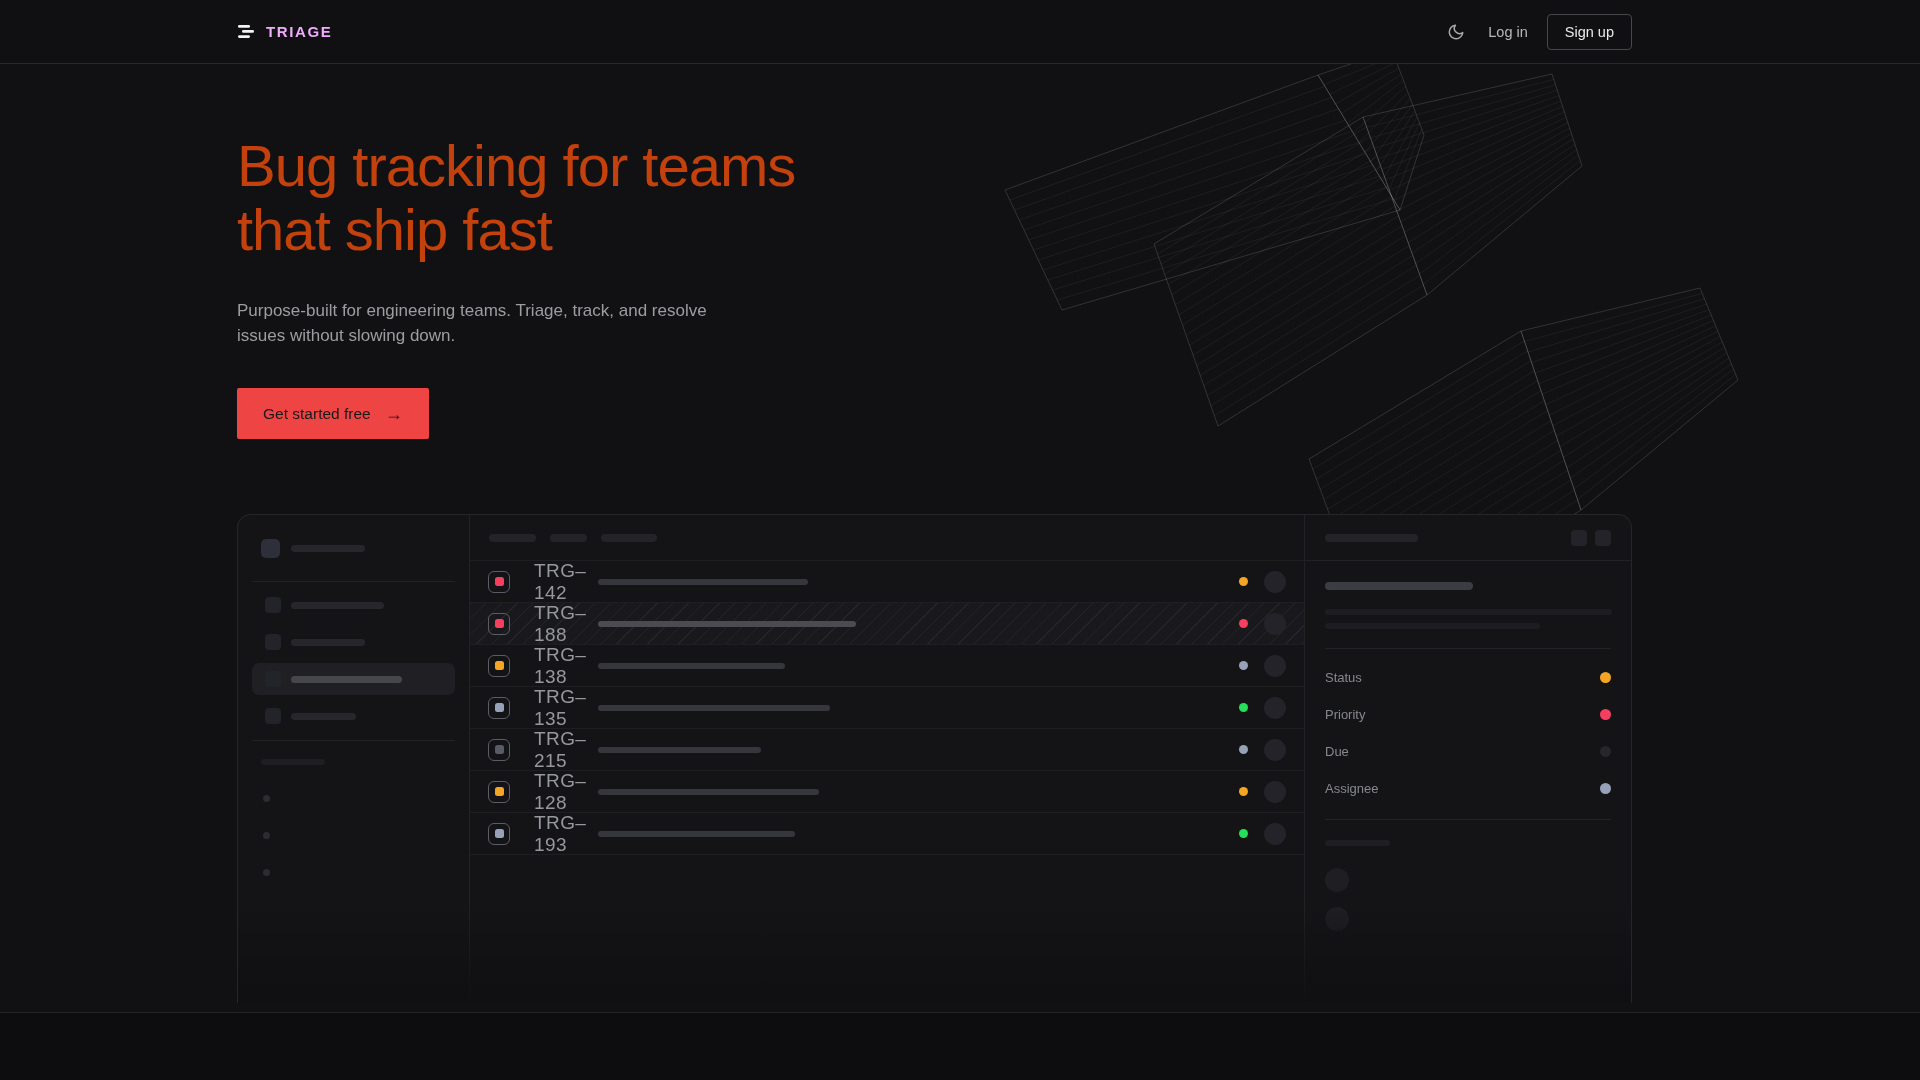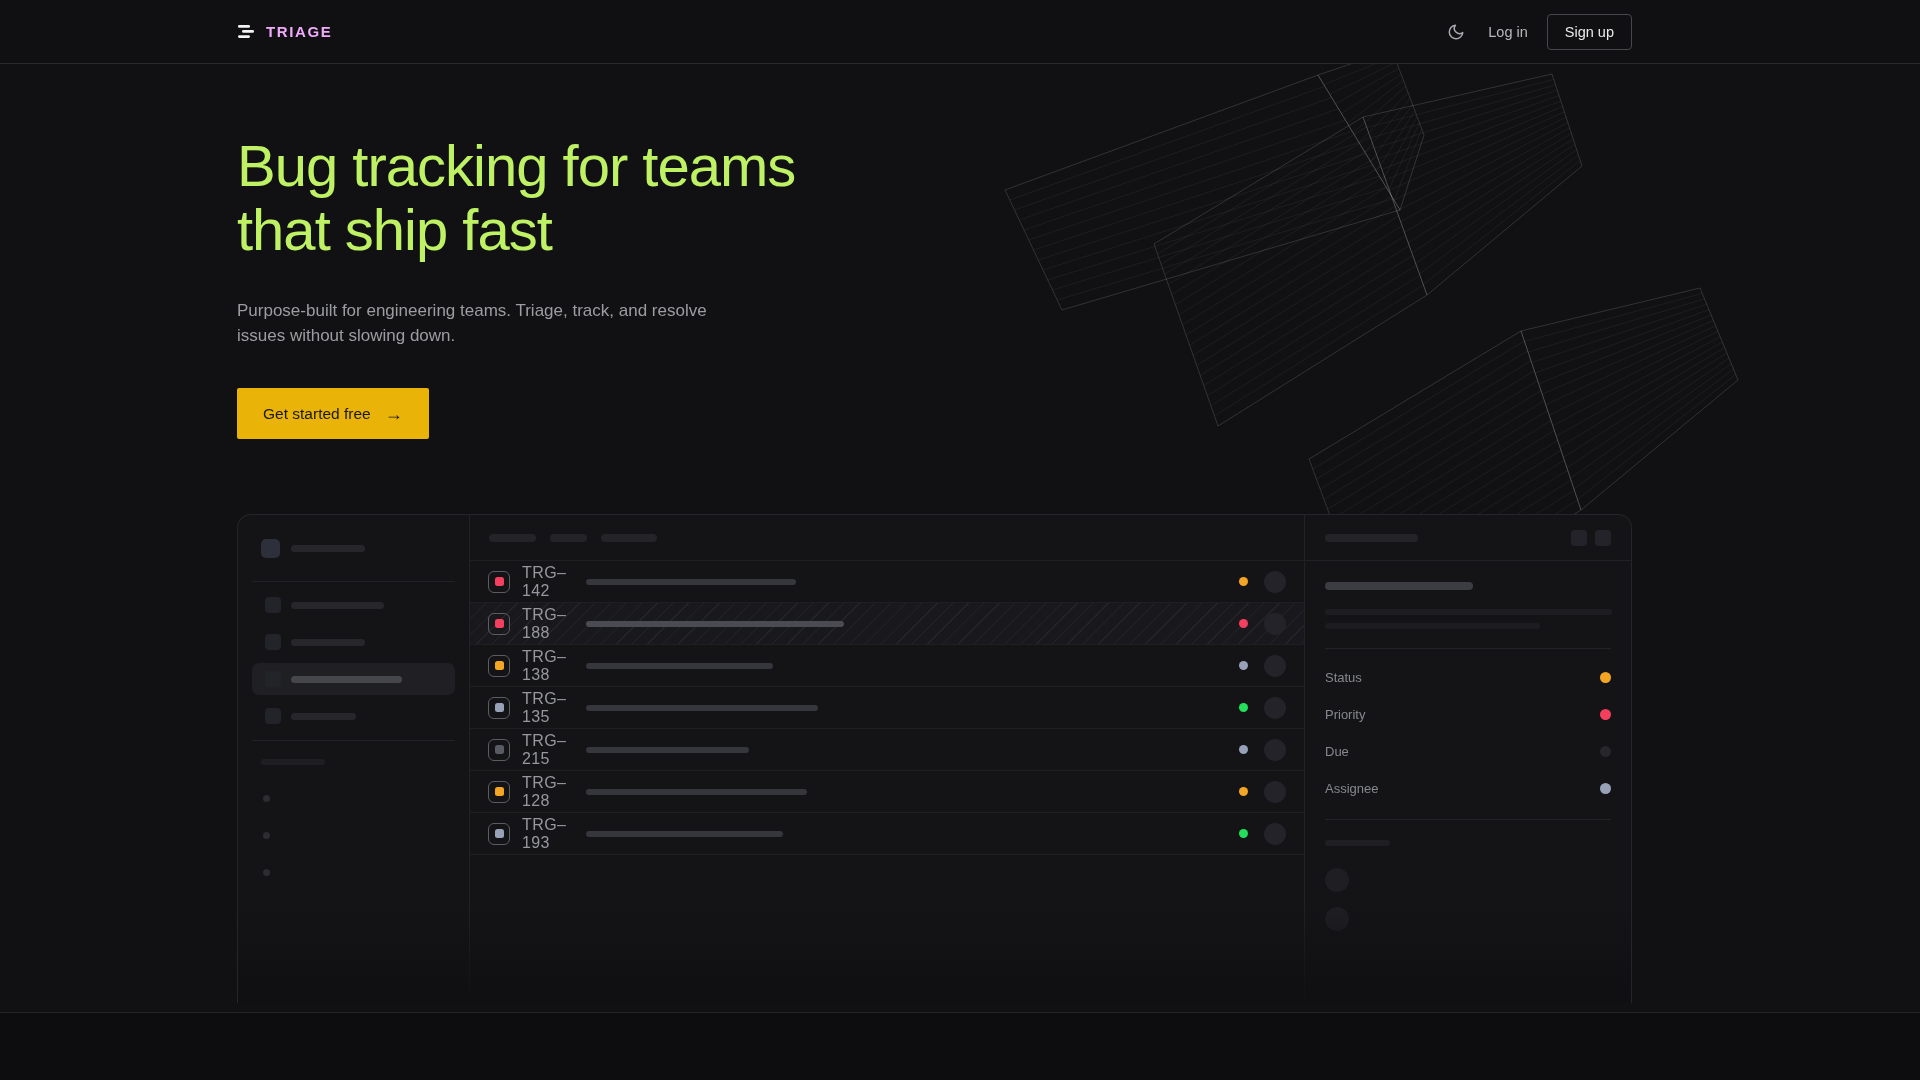--- a/index.html
+++ b/index.html
@@ -18,24 +18,24 @@
   .login { font-size: 14.5px; color: #b7b8bb; text-decoration: none; }
   .signup { font-size: 14.5px; color: #e9e9eb; background: transparent;
     border: 1px solid #46474b; border-radius: 4px; padding: 9px 17px; cursor: pointer; }
 
   
   .hero { position: relative; height: 949px; background: #111113;
     border-bottom: 1px solid #242427; overflow: hidden; }
   .decor { position: absolute; top: -64px; left: 0; z-index: 0; pointer-events: none; }
   .hero-inner { position: relative; z-index: 1; width: 1395px; margin-left: 237px; padding-top: 70px; }
   h1.title { margin: 0; font-size: 58px; line-height: 64px; font-weight: 500;
-    letter-spacing: -1px; color: #bef264; }
+    letter-spacing: -1px; color: #c2410c; }
   .subtitle { margin: 36px 0 0; font-size: 17px; line-height: 25px; color: #9c9da0; max-width: 490px; }
   .cta { margin-top: 40px; display: inline-flex; align-items: center; gap: 14px;
-    height: 51px; padding: 0 26px; background: #eab308; color: #19191b;
+    height: 51px; padding: 0 26px; background: #ef4444; color: #19191b;
     font-family: inherit; font-size: 15.5px; font-weight: 500; border: none; border-radius: 2px; cursor: pointer; }
   .cta-arrow { font-size: 18px; line-height: 1; }
 
   
   .card { position: relative; margin-top: 75px; height: 489px; background: #141417;
     border: 1px solid #26262a; border-bottom: none; border-radius: 14px 14px 0 0;
     display: grid; grid-template-columns: 232px 1fr 326px; overflow: hidden; }
   .card-fade { position: absolute; z-index: 4; left: 0; right: 0; bottom: 0; height: 100px;
     background: linear-gradient(to bottom, rgba(17,17,19,0), rgba(15,15,17,.92)); pointer-events: none; }
 
@@ -62,21 +62,21 @@
   .list-head { height: 46px; flex: none; display: flex; align-items: center; gap: 14px;
     padding: 0 19px; border-bottom: 1px solid #1f1f22; }
   .hpill { height: 8px; border-radius: 4px; background: #242428; }
   .row { height: 42px; flex: none; display: flex; align-items: center;
     padding: 0 18px; border-bottom: 1px solid #1f1f22; }
   .row.hatched { background-color: #19191d;
     background-image: repeating-linear-gradient(135deg, rgba(255,255,255,.05) 0 1px, transparent 1px 11px); }
   .type-ic { width: 22px; height: 22px; border: 1.5px solid #5b5d65; border-radius: 6px;
     display: flex; align-items: center; justify-content: center; flex: none; }
   .type-ic i { width: 9px; height: 9px; border-radius: 2.5px; display: block; }
-  .iid { width: 52px; margin-left: 12px; font-size: 16px; letter-spacing: .4px; color: #96989e; flex: none; }
+  .iid { width: 52px; margin-left: 24px; font-size: 19px; letter-spacing: .4px; color: #96989e; flex: none; }
   .tbar { height: 6px; border-radius: 3px; background: #36373c; margin-left: 12px; flex: none; }
   .row.hatched .tbar { background: #4b4c53; }
   .spacer { flex: 1; }
   .sdot { width: 9px; height: 9px; border-radius: 50%; flex: none; }
   .avatar { width: 22px; height: 22px; border-radius: 50%; background: #232329; margin-left: 16px; flex: none; }
 
   
   .panel { display: flex; flex-direction: column; }
   .panel-head { height: 46px; flex: none; border-bottom: 1px solid #222226;
     display: flex; align-items: center; justify-content: space-between; padding: 0 20px; }

